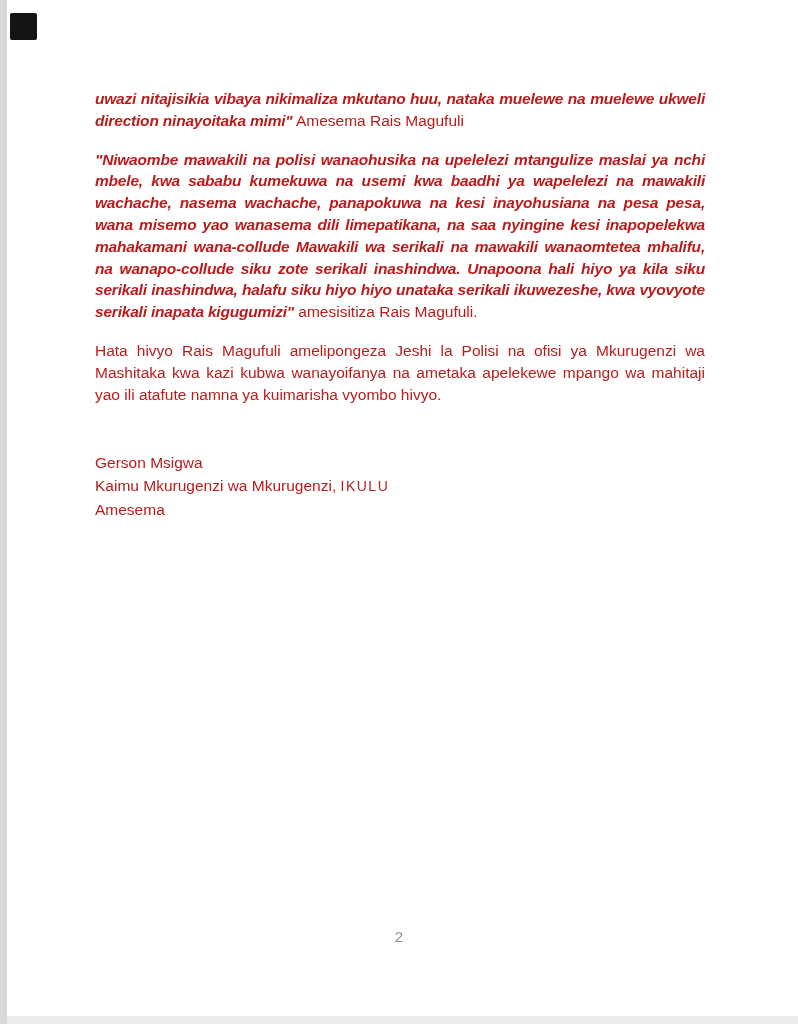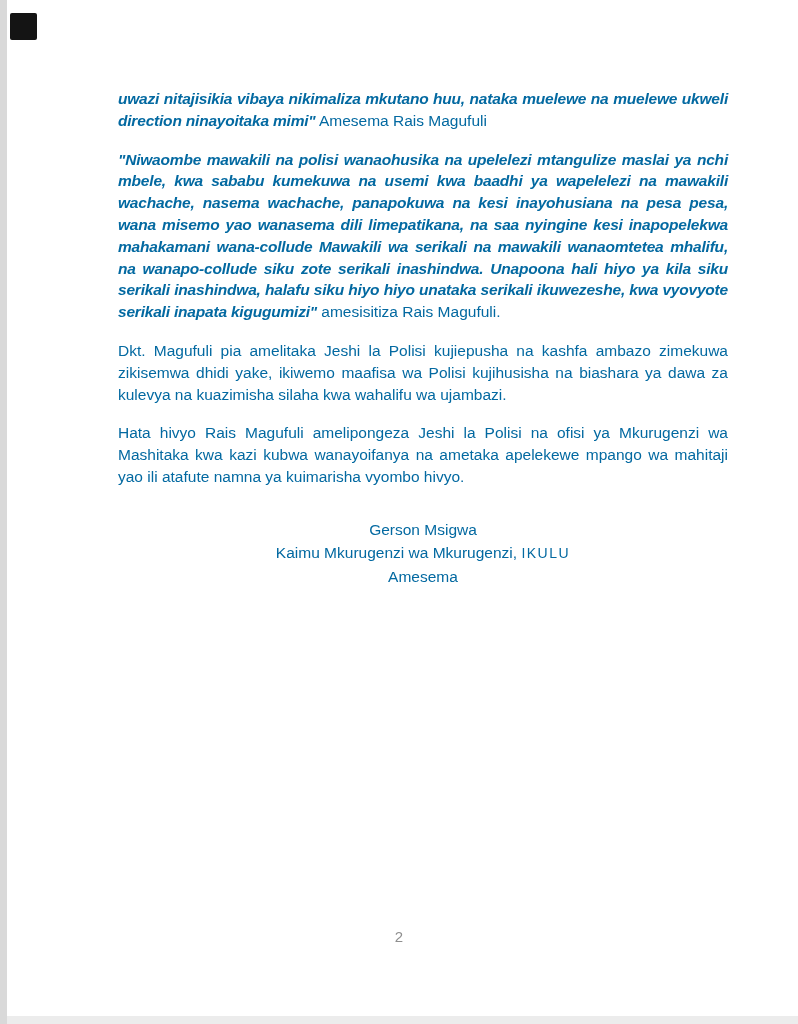--- a/index.html
+++ b/index.html
@@ -25,40 +25,40 @@
     background: #ececec;
   }
   .corner-mark {
     position: absolute; left: 10px; top: 13px;
     width: 27px; height: 27px;
     background: #141414;
     border-radius: 2px;
   }
   .content {
     position: absolute;
-    left: 118px; top: 88px;
+    left: 95px; top: 88px;
     width: 610px;
-    color: #0369a1;
+    color: #b91c1c;
   }
   .para {
     margin: 0 0 17px 0;
     font-size: 15.5px;
     line-height: 21.8px;
     text-align: justify;
   }
   .quote {
     font-style: italic;
     font-weight: 700;
     letter-spacing: -0.2px;
   }
   .signature {
-    margin-top: 30px;
+    margin-top: 46px;
     font-size: 15.5px;
     line-height: 23px;
-    text-align: center;
+    text-align: left;
   }
   .signature .line { display: block; }
   .org {
     font-size: 14px;
     letter-spacing: 1.5px;
   }
   .page-number {
     position: absolute;
     left: 0; top: 928px;
     width: 798px;
@@ -76,21 +76,20 @@
   <div class="edge-strip-bottom"></div>
   <div class="corner-mark"></div>
 
   <div class="content">
 
     <p class="para"><span class="quote">uwazi nitajisikia vibaya nikimaliza mkutano huu, nataka muelewe na muelewe ukweli direction ninayoitaka mimi"</span><span> Amesema Rais Magufuli</span></p>
 
 
     <p class="para"><span class="quote">"Niwaombe mawakili na polisi wanaohusika na upelelezi mtangulize maslai ya nchi mbele, kwa sababu kumekuwa na usemi kwa baadhi ya wapelelezi na mawakili wachache, nasema wachache, panapokuwa na kesi inayohusiana na pesa pesa, wana misemo yao wanasema dili limepatikana, na saa nyingine kesi inapopelekwa mahakamani wana-collude Mawakili wa serikali na mawakili wanaomtetea mhalifu, na wanapo-collude siku zote serikali inashindwa. Unapoona hali hiyo ya kila siku serikali inashindwa, halafu siku hiyo hiyo unataka serikali ikuwezeshe, kwa vyovyote serikali inapata kigugumizi"</span><span> amesisitiza Rais Magufuli.</span></p>
 
-    <p class="para"><span>Dkt. Magufuli pia amelitaka Jeshi la Polisi kujiepusha na kashfa ambazo zimekuwa zikisemwa dhidi yake, ikiwemo maafisa wa Polisi kujihusisha na biashara ya dawa za kulevya na kuazimisha silaha kwa wahalifu wa ujambazi.</span></p>
 
     <p class="para"><span>Hata hivyo Rais Magufuli amelipongeza Jeshi la Polisi na ofisi ya Mkurugenzi wa Mashitaka kwa kazi kubwa wanayoifanya na ametaka apelekewe mpango wa mahitaji yao ili atafute namna ya kuimarisha vyombo hivyo.</span></p>
 
     <div class="signature">
       <span class="line">Gerson Msigwa</span>
       <span class="line"><span>Kaimu Mkurugenzi wa Mkurugenzi, </span><span class="org">IKULU</span></span>
       <span class="line">Amesema</span>
     </div>
 
   </div>

